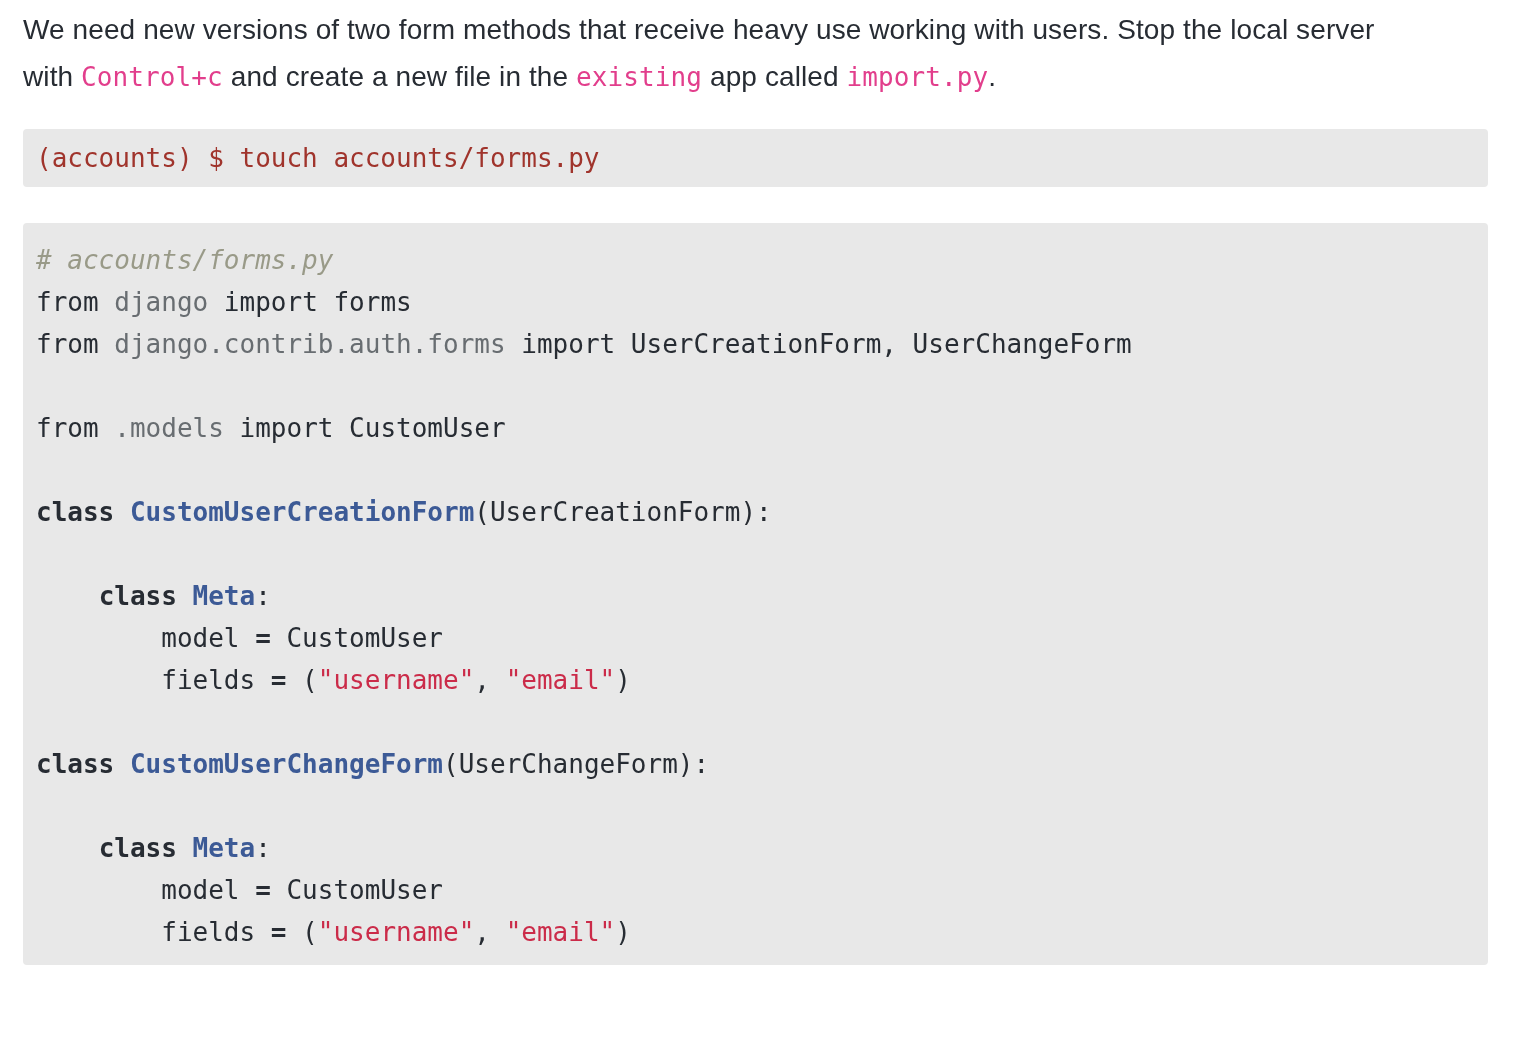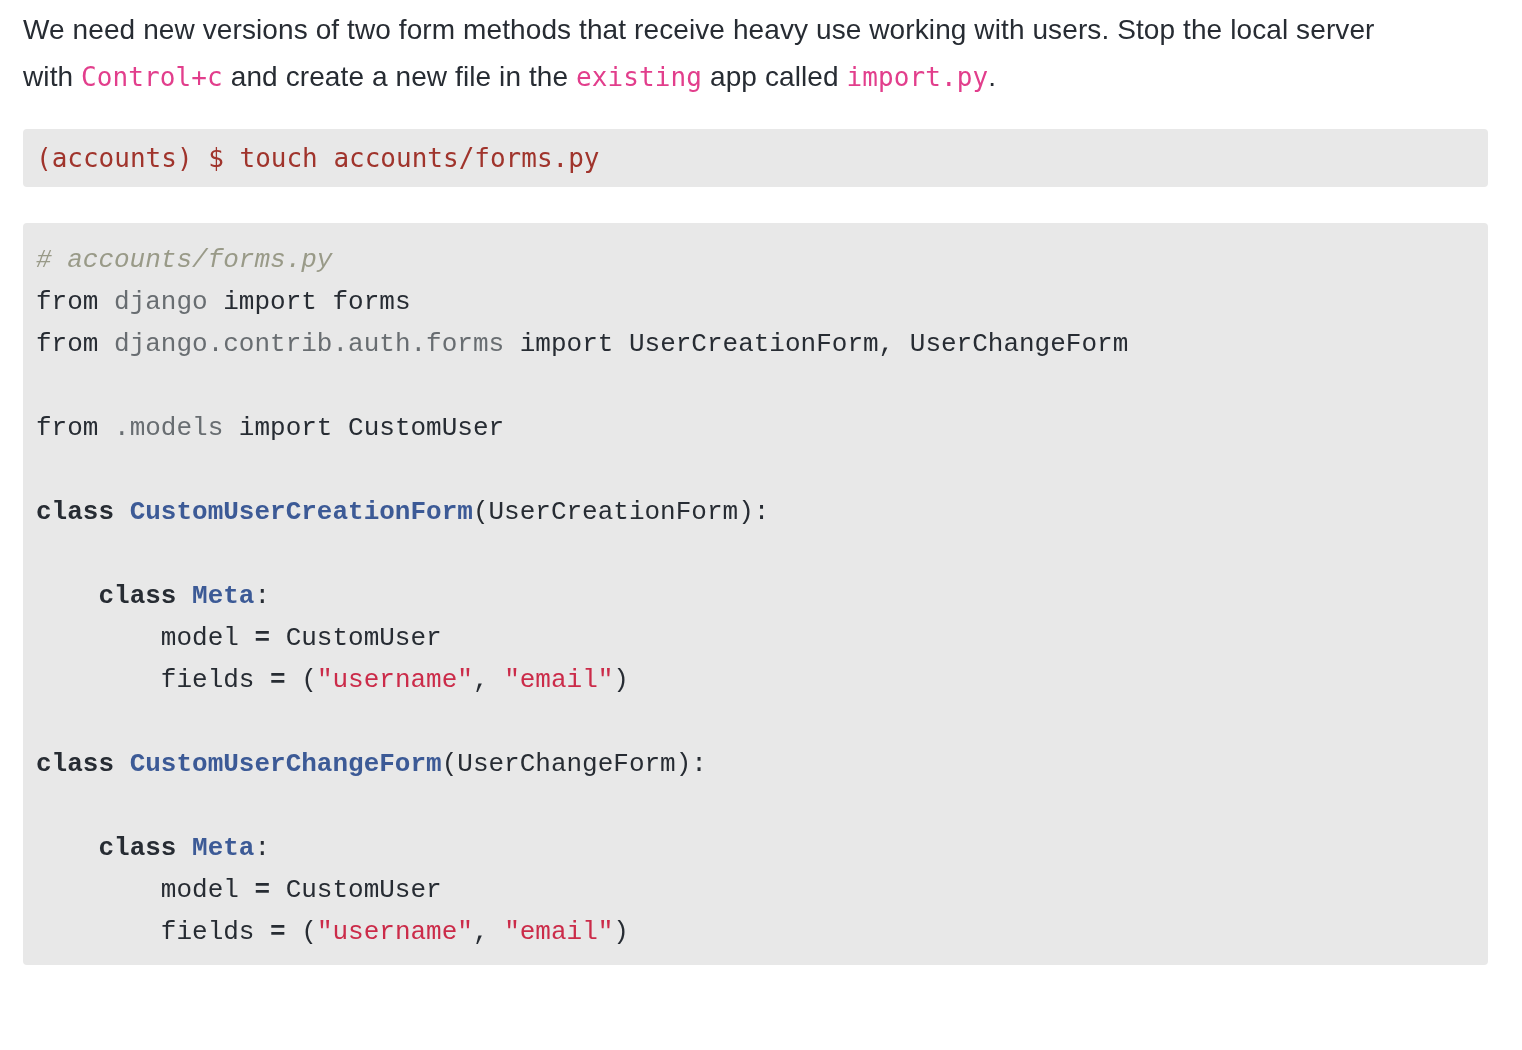--- a/index.html
+++ b/index.html
@@ -46,21 +46,20 @@
     margin:0 11px 36px 0;
   }
   pre.code-block.shell{
     padding:14px 13px;
     line-height:30px;
   }
   pre.code-block.python{
     padding:16px 3px 12px 13px;
     line-height:42px;
     margin-bottom:0;
-    font-family:Liberation Mono, monospace;
   }
   .tok-sh{color:var(--shell-text);}
   .tok-com{color:var(--comment);font-style:italic;}
   .tok-kw{color:var(--body-text);}
   .tok-kwb{color:var(--body-text);font-weight:bold;}
   .tok-cls{color:var(--class-name);font-weight:bold;}
   .tok-str{color:var(--string);}
   .tok-mod{color:var(--module);}
   .tok-op{font-weight:bold;}
   .tok-pl{color:var(--body-text);}

